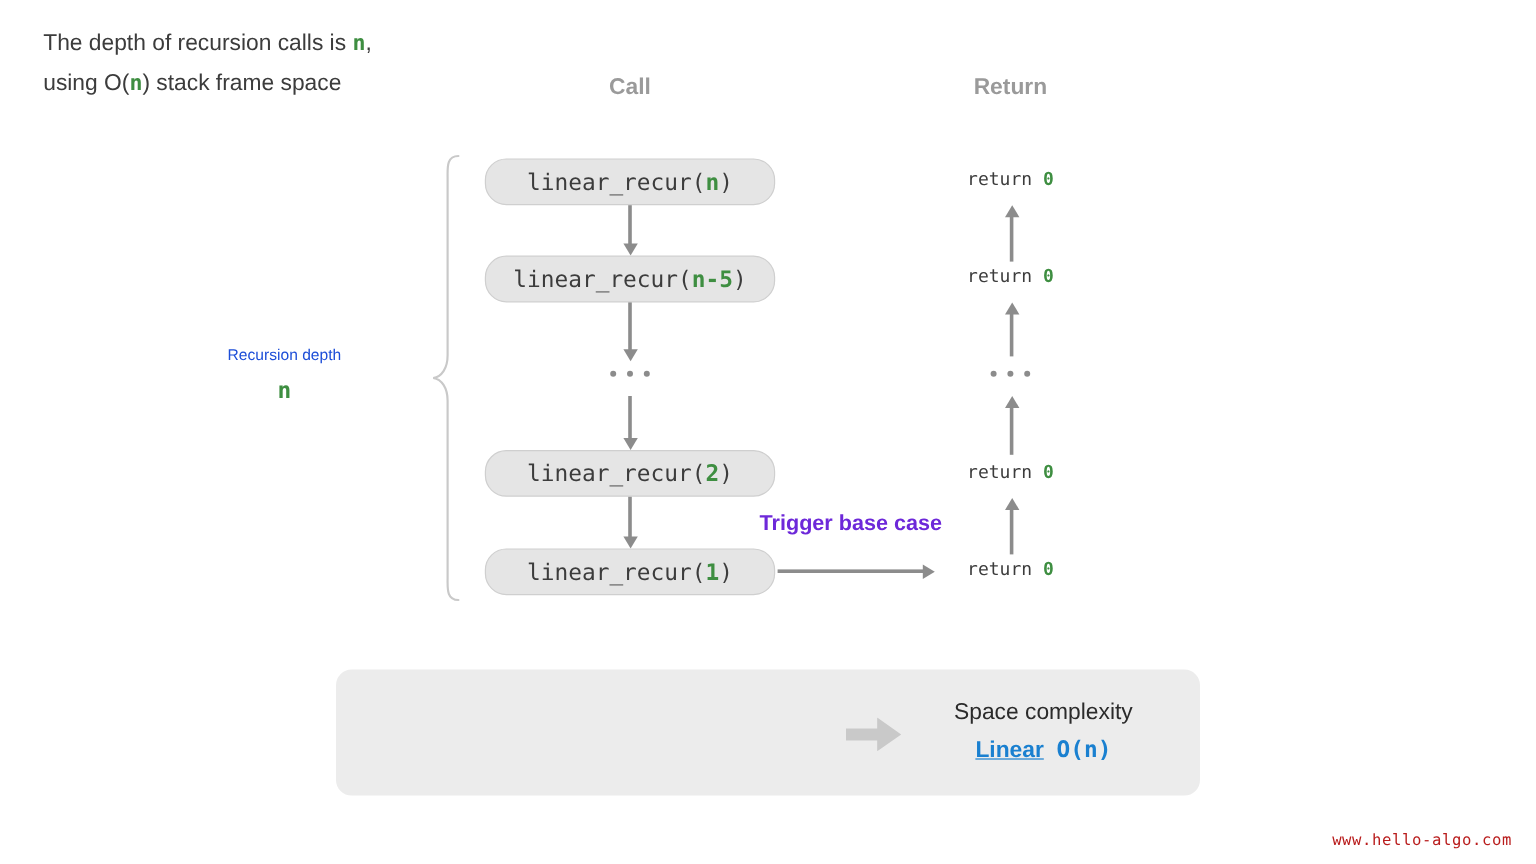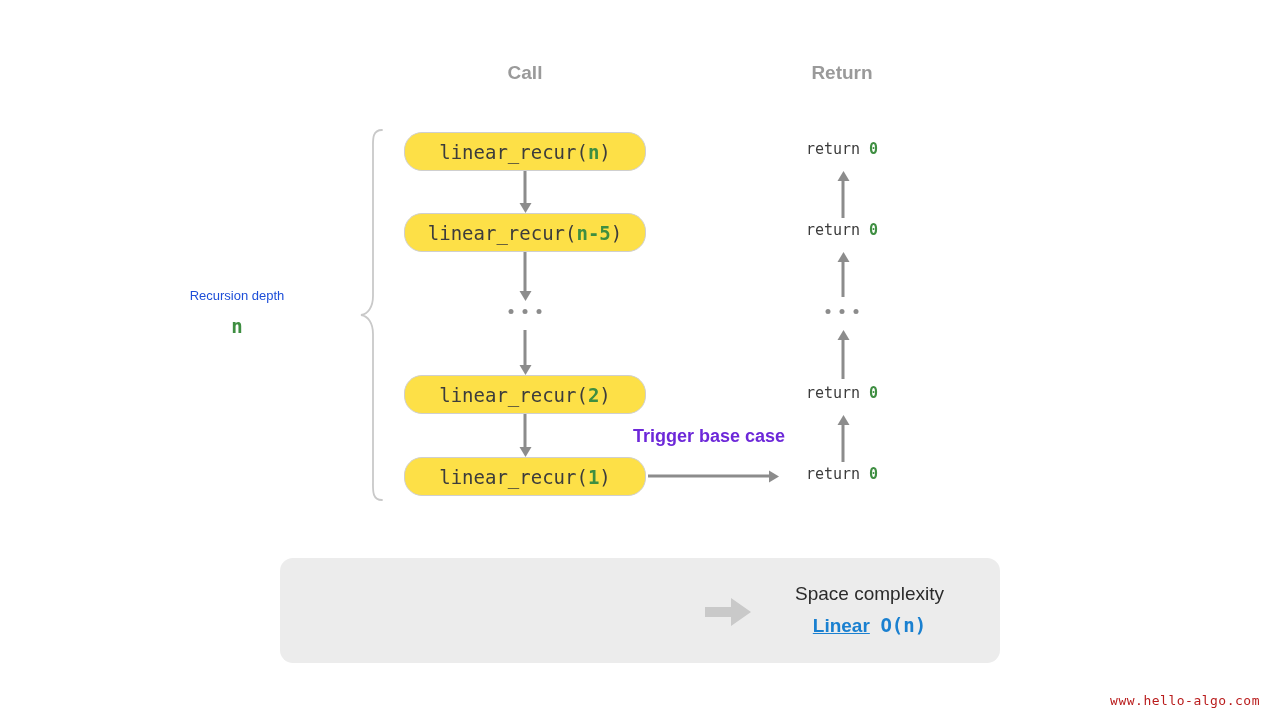--- a/index.html
+++ b/index.html
@@ -26,21 +26,21 @@
     text-align: left;
     white-space: nowrap;
     transform: translateX(-50%);
   }
 
   
   .frame-box {
     position: absolute;
     height: 39px;
     box-sizing: border-box;
-    background: #fde047;
+    background: #e5e5e5;
     border: 1.4px solid #cfcfcf;
     border-radius: 18px;
     display: flex;
     align-items: center;
     justify-content: center;
     font-family: "DejaVu Sans Mono", monospace;
     font-size: 19px;
     color: #3c3c3c;
     letter-spacing: 0px;
     white-space: nowrap;
@@ -311,20 +311,24 @@
   </div>
 
   <div class="v-arrow up" style="left:843px; top:424px; height:38px;"></div>
 
   <div class="return-label" style="left:842px; top:465px;">
     <span>return </span><span class="val">0</span>
   </div>
 
   <div class="summary-panel"></div>
 
+  <div class="summary-left">
+    <div><span class="mono">The depth of recursion calls is </span><span class="g">n</span><span class="mono">,</span></div>
+    <div><span class="mono">using O(</span><span class="g">n</span><span class="mono">) stack frame space</span></div>
+  </div>
 
   <div class="block-arrow">
     <svg width="46" height="28" viewBox="0 0 46 28" aria-hidden="true">
       <path d="M0 9 L26 9 L26 0 L46 14 L26 28 L26 19 L0 19 Z" fill="#c9c9c9"></path>
     </svg>
   </div>
 
   <div class="summary-right">
     <span class="title">Space complexity</span>
     <span class="value"><span class="w">Linear</span>&nbsp; <span class="m">O(n)</span></span>

